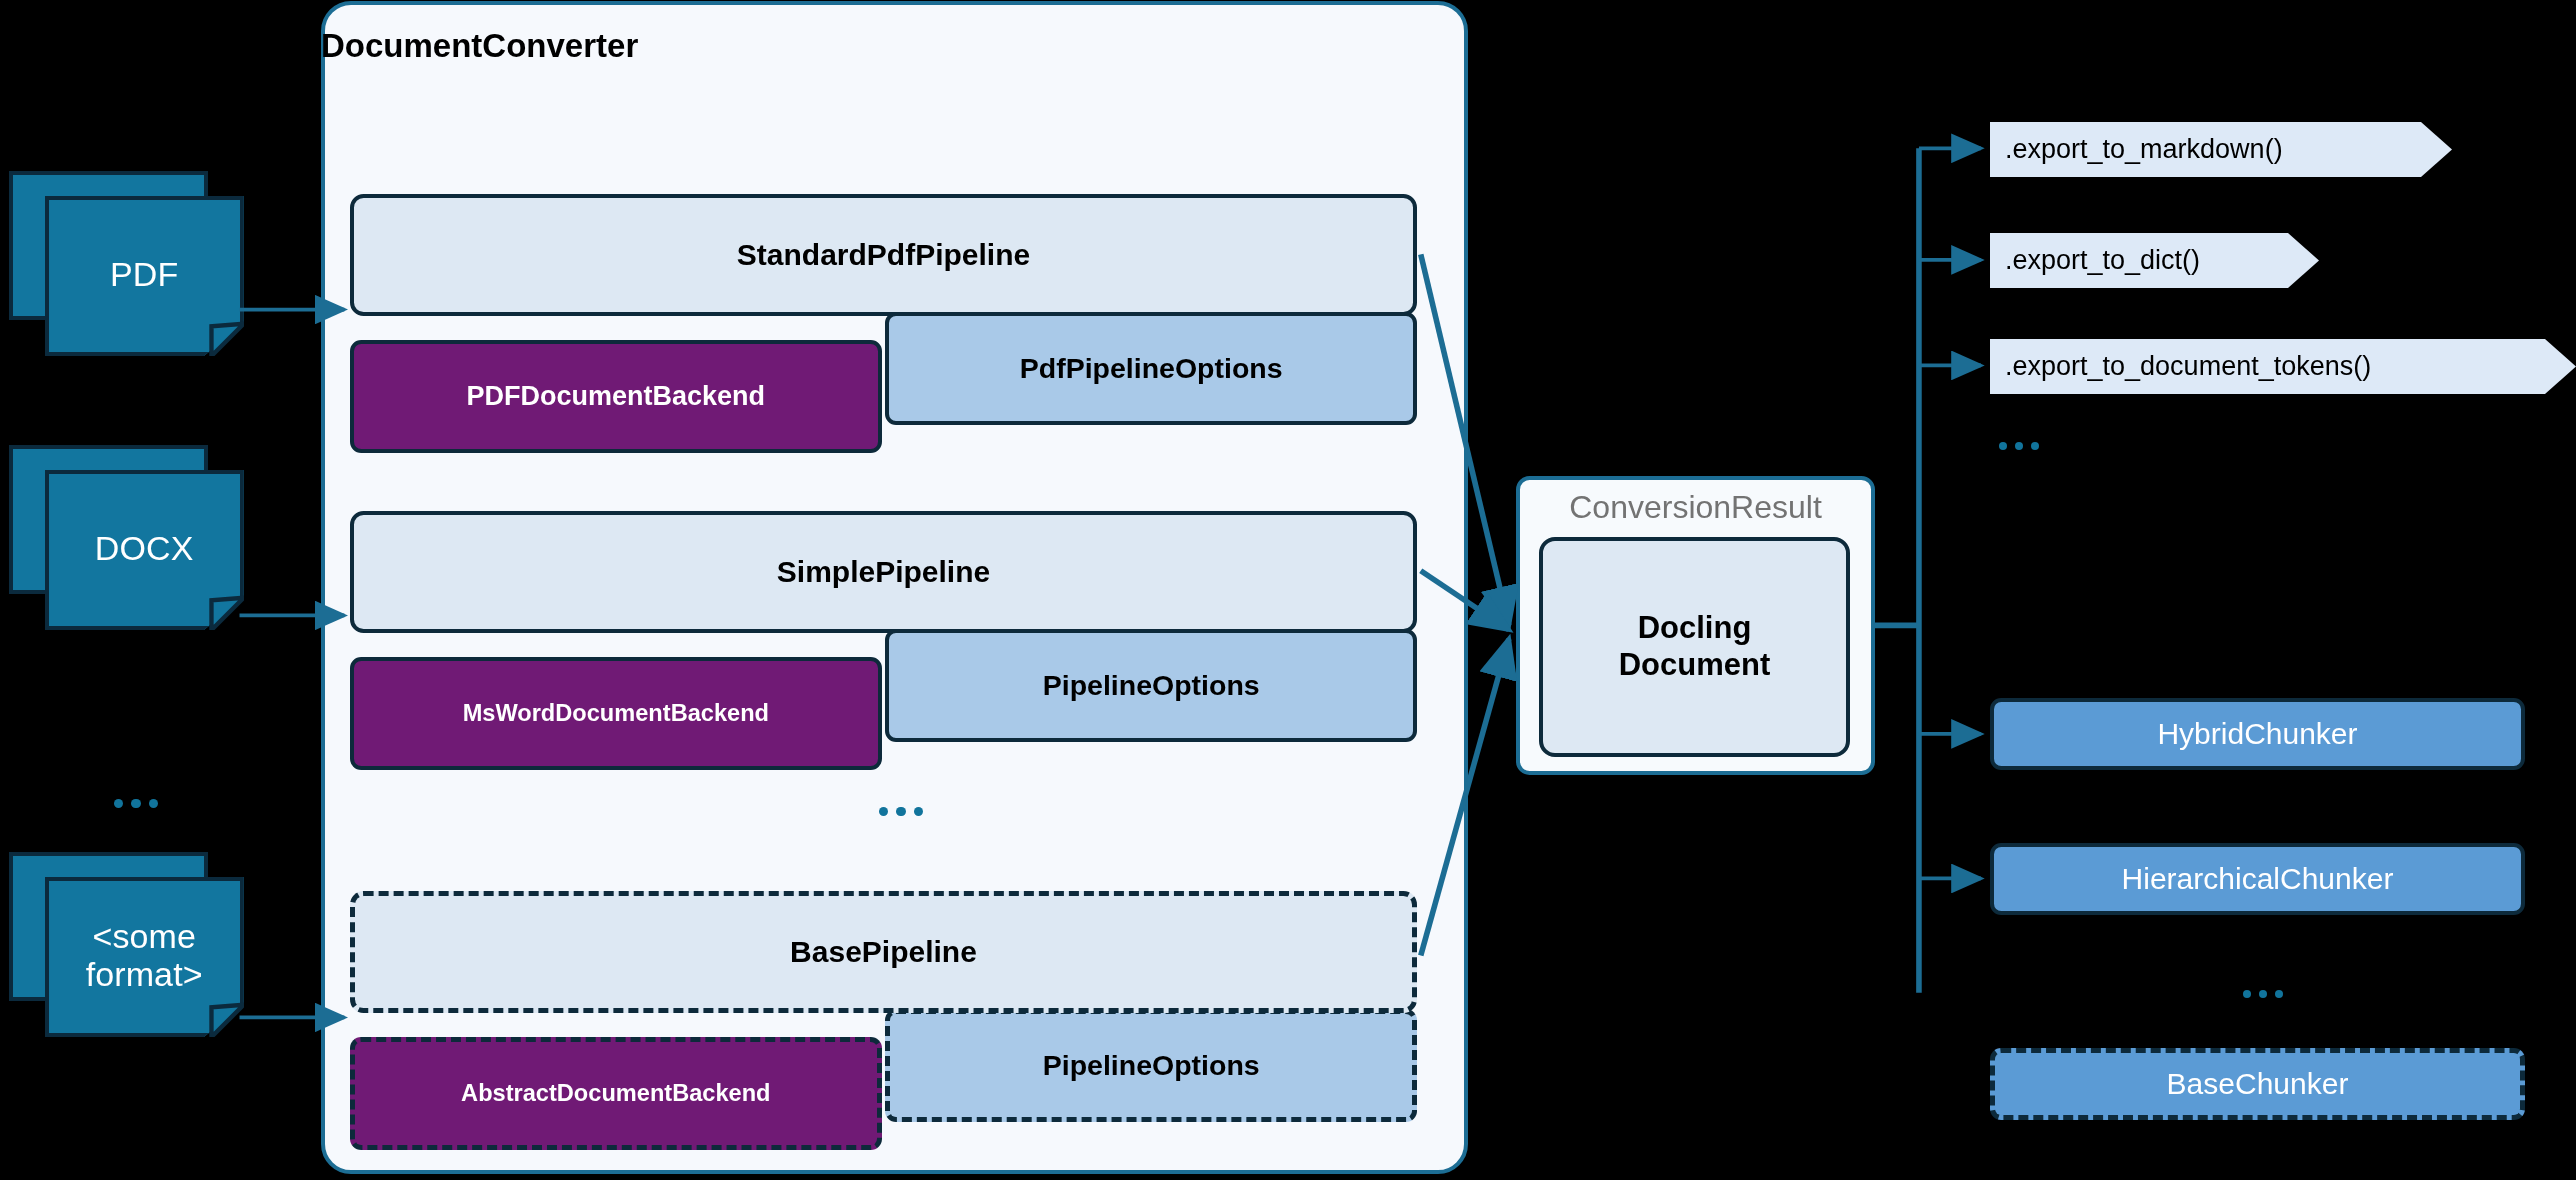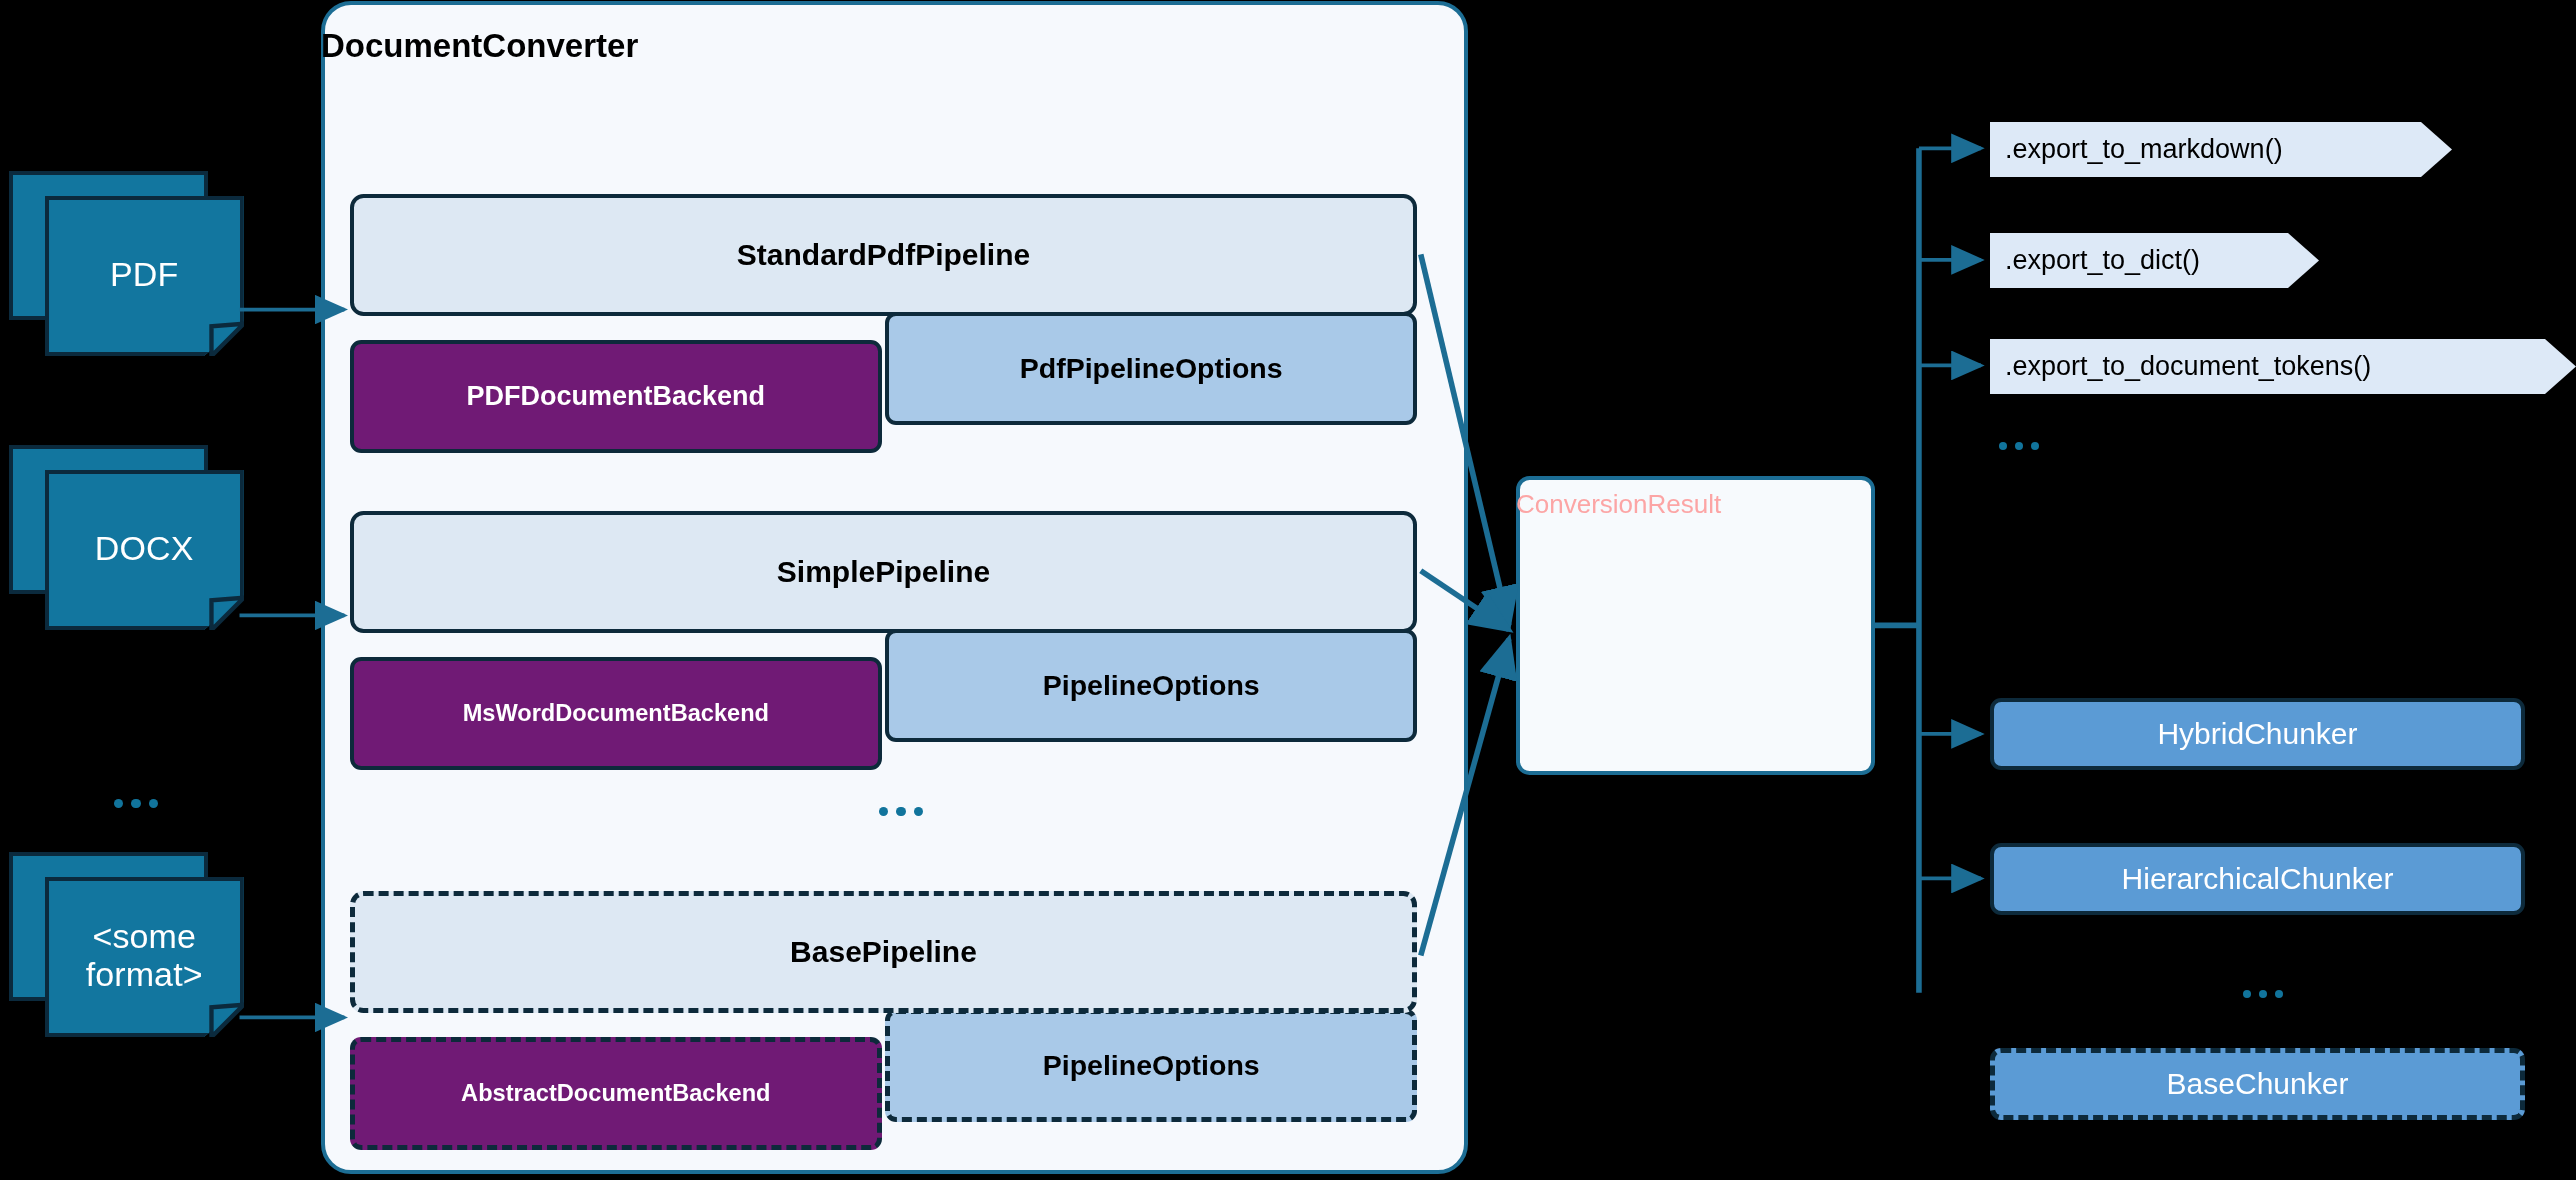--- a/index.html
+++ b/index.html
@@ -133,21 +133,21 @@
     position: absolute;
     left: 1516px; top: 476px;
     width: 359px; height: 299px;
     background: #f7fafd;
     border: 4.3px solid #1c6d94;
     border-radius: 13.6px;
     box-sizing: border-box;
   }
   .conv-title {
     position: absolute; left: 0; right: 0; top: 12.4px;
-    font-size: 26px; color: #fca5a5;
+    text-align: center; font-size: 32px; color: #737373;
   }
   .docling-doc {
     position: absolute;
     left: 22.3px; top: 61px;
     width: 311px; height: 220px;
     background: #dde8f3;
     border: 4.3px solid #0d2a3b;
     border-radius: 16px;
     box-sizing: border-box;
     display: flex; align-items: center; justify-content: center;
@@ -257,20 +257,22 @@
   <div class="pipe-group dashed" style="top:891px;">
     <div class="pipe-head">BasePipeline</div>
     <div class="pipe-row">
       <div class="pipe-cell cell-backend tight">AbstractDocumentBackend</div>
       <div class="pipe-cell cell-options">PipelineOptions</div>
     </div>
   </div>
 
   <div class="conv-result"></div>
   <div class="conv-title" style="left:1516px; width:359px; top:489px;">ConversionResult</div>
+  <div class="docling-doc" style="left:1539px; top:537px;">Docling
+Document</div>
 
   <svg class="wires" viewBox="0 0 4152 1902" width="2576" height="1180">
     <defs>
       <marker id="ah" markerWidth="9" markerHeight="8" refX="8" refY="4" orient="auto" markerUnits="strokeWidth">
         <path d="M0,0 L9,4 L0,8 Z" fill="#1c6d94"></path>
       </marker>
       <marker id="ahbig" markerWidth="8" markerHeight="7" refX="7" refY="3.5" orient="auto" markerUnits="strokeWidth">
         <path d="M0,0 L8,3.5 L0,7 Z" fill="#1c6d94"></path>
       </marker>
     </defs>

